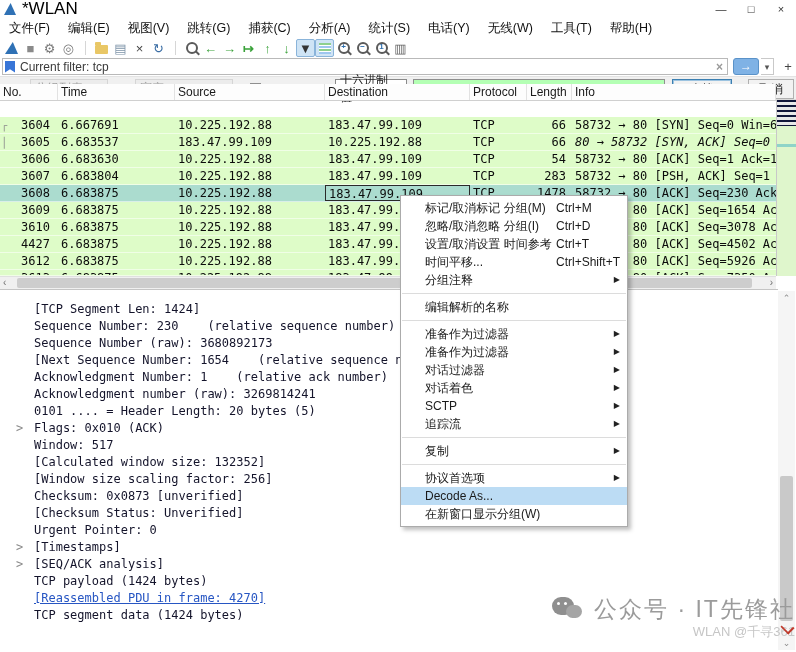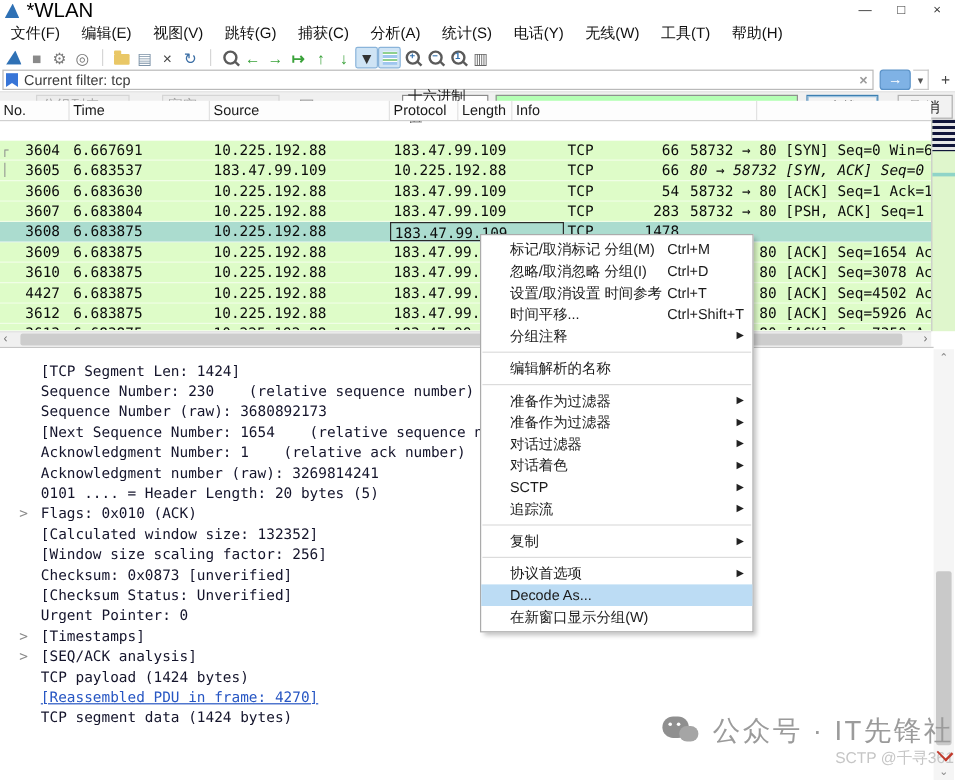--- a/index.html
+++ b/index.html
@@ -198,20 +198,21 @@
     </div>
     <input class="search-input" value="ffd8ff" style="">
     <div class="btn btn-find">查找</div>
     <div class="btn btn-cancel">取消</div>
   </div>
 
   <div class="thead" id="thead">
       <div class="th" style="width: 58px;">No.</div>
       <div class="th" style="width: 117px;">Time</div>
       <div class="th" style="width: 150px;">Source</div>
+      <div class="th" style="width: 145px;">Destination</div>
       <div class="th" style="width: 57px;">Protocol</div>
       <div class="th" style="width: 45px;">Length</div>
       <div class="th" style="width: 204px;">Info</div>
     </div>
   <div class="rows" id="rows">
       <div class="prow">
         <span class="relmark">┌</span>
         <div class="td num" style="width: 58px;">3604</div>
         <div class="td" style="width: 117px;">6.667691</div>
         <div class="td" style="width: 150px;">10.225.192.88</div>
@@ -248,20 +249,21 @@
         <div class="td len" style="width: 45px;">283</div>
         <div class="td" style="width: 204px;">58732 → 80 [PSH, ACK] Seq=1 </div>
       </div>
       <div class="prow selected">
         <div class="td num" style="width: 58px;">3608</div>
         <div class="td" style="width: 117px;">6.683875</div>
         <div class="td" style="width: 150px;">10.225.192.88</div>
         <div class="td focused" style="width: 145px;">183.47.99.109</div>
         <div class="td" style="width: 57px;">TCP</div>
         <div class="td len" style="width: 45px;">1478</div>
+        <div class="td" style="width: 204px;">58732 → 80 [ACK] Seq=230 Ack</div>
       </div>
       <div class="prow">
         <div class="td num" style="width: 58px;">3609</div>
         <div class="td" style="width: 117px;">6.683875</div>
         <div class="td" style="width: 150px;">10.225.192.88</div>
         <div class="td" style="width: 145px;">183.47.99.109</div>
         <div class="td" style="width: 57px;">TCP</div>
         <div class="td len" style="width: 45px;">1478</div>
         <div class="td" style="width: 204px;">58732 → 80 [ACK] Seq=1654 Ac</div>
       </div>
@@ -316,20 +318,21 @@
 
   <div class="details" id="details">
       <div class="dline"><span>[TCP Segment Len: 1424]</span></div>
       <div class="dline"><span>Sequence Number: 230    (relative sequence number)</span></div>
       <div class="dline"><span>Sequence Number (raw): 3680892173</span></div>
       <div class="dline"><span>[Next Sequence Number: 1654    (relative sequence number)]</span></div>
       <div class="dline"><span>Acknowledgment Number: 1    (relative ack number)</span></div>
       <div class="dline"><span>Acknowledgment number (raw): 3269814241</span></div>
       <div class="dline"><span>0101 .... = Header Length: 20 bytes (5)</span></div>
       <div class="dline"><span class="exp">&gt;</span><span>Flags: 0x010 (ACK)</span></div>
+      <div class="dline"><span>Window: 517</span></div>
       <div class="dline"><span>[Calculated window size: 132352]</span></div>
       <div class="dline"><span>[Window size scaling factor: 256]</span></div>
       <div class="dline"><span>Checksum: 0x0873 [unverified]</span></div>
       <div class="dline"><span>[Checksum Status: Unverified]</span></div>
       <div class="dline"><span>Urgent Pointer: 0</span></div>
       <div class="dline"><span class="exp">&gt;</span><span>[Timestamps]</span></div>
       <div class="dline"><span class="exp">&gt;</span><span>[SEQ/ACK analysis]</span></div>
       <div class="dline"><span>TCP payload (1424 bytes)</span></div>
       <div class="dline"><span class="lnk">[Reassembled PDU in frame: 4270]</span></div>
       <div class="dline"><span>TCP segment data (1424 bytes)</span></div>
@@ -364,17 +367,17 @@
       <div class="mi"><span>在新窗口显示分组(W)</span></div>
     </div>
 
   <div class="wm">
     <div class="wm-row">
       <div class="wx">
           <i></i>
         </div>
       <div class="wm-main">公众号 · IT先锋社</div>
     </div>
-    <div class="wm-csdn">SCTP @千寻361</div>
+    <div class="wm-csdn">WLAN @千寻361</div>
   </div>
   <div class="redchev"></div>
 
 </div>
 
 </body></html>

